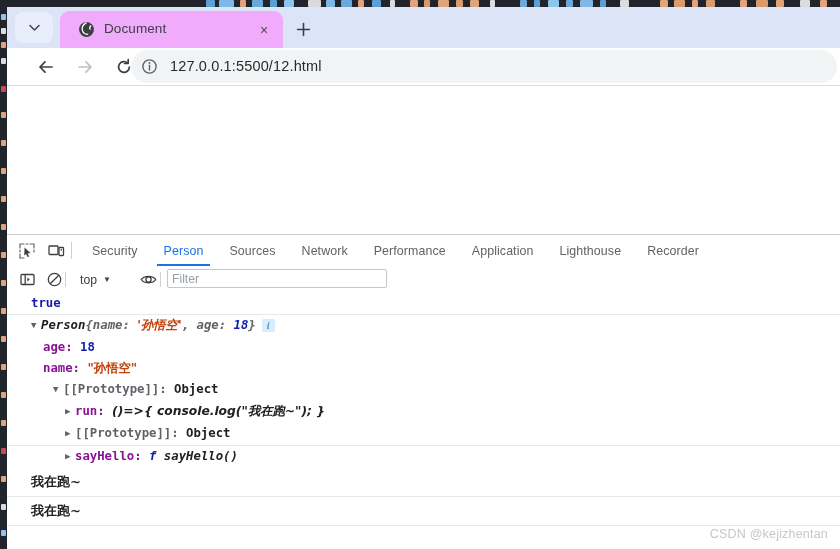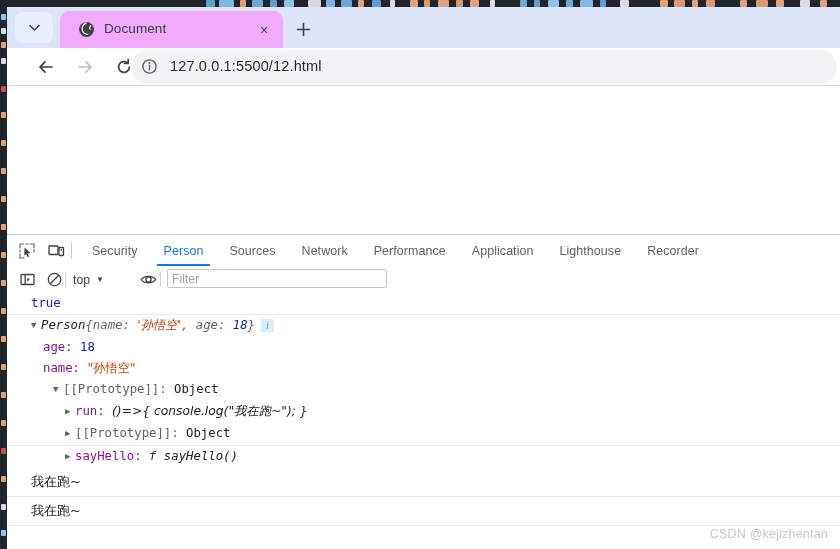--- a/index.html
+++ b/index.html
@@ -230,21 +230,21 @@
   .fb-clear   { left: 37px; }
   .fb-eye     { left: 131px; }
   .fb-vsep {
     position: absolute;
     top: 6px;
     width: 1px; height: 15px;
     background: #d0d0d0;
   }
   .fb-context {
     position: absolute;
-    left: 66px; top: 4px;
+    left: 73px; top: 4px;
     height: 19px;
     display: flex; align-items: center;
     font-size: 12.2px;
     color: #3c4043;
   }
   .fb-context .caret {
     margin-left: 6px;
     font-size: 8px;
     color: #3c4043;
     line-height: 1;
@@ -267,20 +267,21 @@
 
   
   .console-area {
     position: absolute;
     left: 0; top: 58px;
     width: 833px; height: 257px;
     background: #ffffff;
     font-family: "DejaVu Sans Mono", monospace;
     font-size: 12.3px;
     color: #202124;
+    font-weight: bold;
   }
   .msg {
     position: relative;
     padding: 2px 0 2px 24px;
     line-height: 17px;
     white-space: nowrap;
   }
   .msg-sep { border-bottom: 1px solid #e6e8eb; }
 
   .c-blue   { color: #1a1aa6; }

